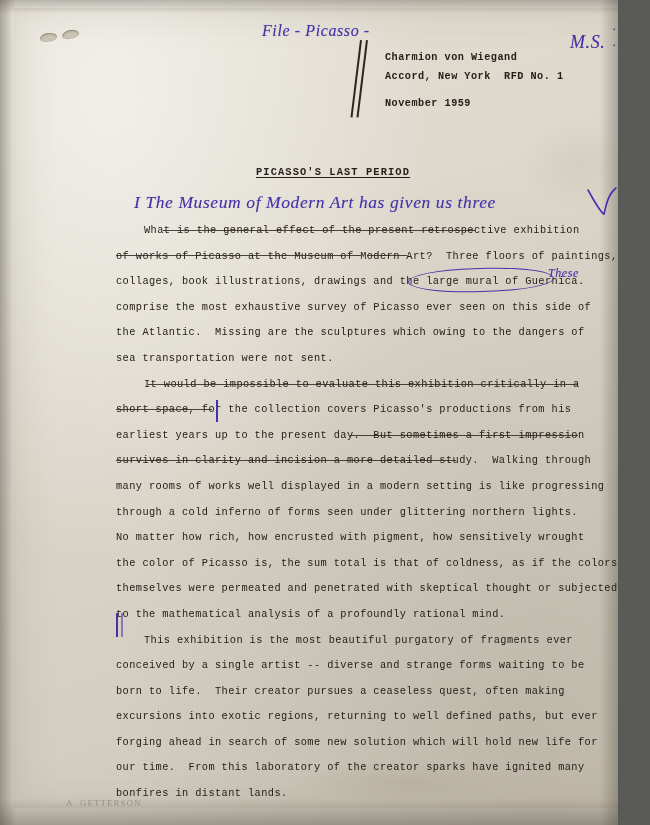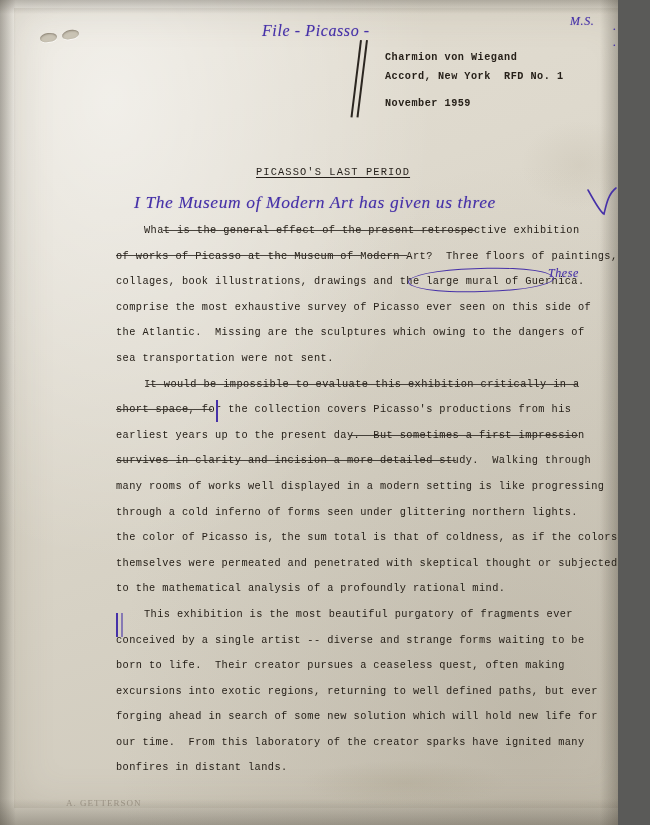--- a/index.html
+++ b/index.html
@@ -92,21 +92,21 @@
     transform-origin: top center;
   }
   .hdr-bracket i:nth-child(1) { left: 8px;  transform: rotate(7deg); }
   .hdr-bracket i:nth-child(2) { left: 14px; transform: rotate(7deg); }
 
   .title {
     position: absolute;
     left: 256px; top: 166px;
     font-size: 10.4px;
     letter-spacing: 1.1px;
-    font-weight: normal;
+    font-weight: bold;
     color: #241f1a;
     text-decoration: underline;
     text-underline-offset: 2px;
   }
 
   .body {
     position: absolute;
     left: 116px;
     top: 218px;
     width: 480px;
@@ -141,22 +141,22 @@
     letter-spacing: 0.6px;
     text-shadow: 0 0 1px rgba(70,49,168,0.35);
     white-space: pre;
   }
 
   .ink-top {
     left: 262px; top: 22px;
     font-size: 16px;
   }
   .ink-ms {
-    left: 570px; top: 14px;
-    font-size: 12px;
+    left: 570px; top: 32px;
+    font-size: 18px;
   }
   .ink-ins {
     left: 134px; top: 192px;
     font-size: 17.5px;
   }
   .ink-these {
     left: 548px; top: 266px;
     font-size: 12px;
   }
 
@@ -254,20 +254,21 @@
       <div class="line">sea transportation were not sent.</div>
     </div>
 
     <div class="para">
       <div class="line indent">It would be impossible to evaluate this exhibition critically in a</div>
       <div class="line">short space, for the collection covers Picasso's productions from his</div>
       <div class="line">earliest years up to the present day.  But sometimes a first impression</div>
       <div class="line">survives in clarity and incision a more detailed study.  Walking through</div>
       <div class="line">many rooms of works well displayed in a modern setting is like progressing</div>
       <div class="line">through a cold inferno of forms seen under glittering northern lights.</div>
+      <div class="line">No matter how rich, how encrusted with pigment, how sensitively wrought</div>
       <div class="line">the color of Picasso is, the sum total is that of coldness, as if the colors</div>
       <div class="line">themselves were permeated and penetrated with skeptical thought or subjected</div>
       <div class="line">to the mathematical analysis of a profoundly rational mind.</div>
     </div>
 
     <div class="para">
       <div class="line indent">This exhibition is the most beautiful purgatory of fragments ever</div>
       <div class="line">conceived by a single artist -- diverse and strange forms waiting to be</div>
       <div class="line">born to life.  Their creator pursues a ceaseless quest, often making</div>
       <div class="line">excursions into exotic regions, returning to well defined paths, but ever</div>

